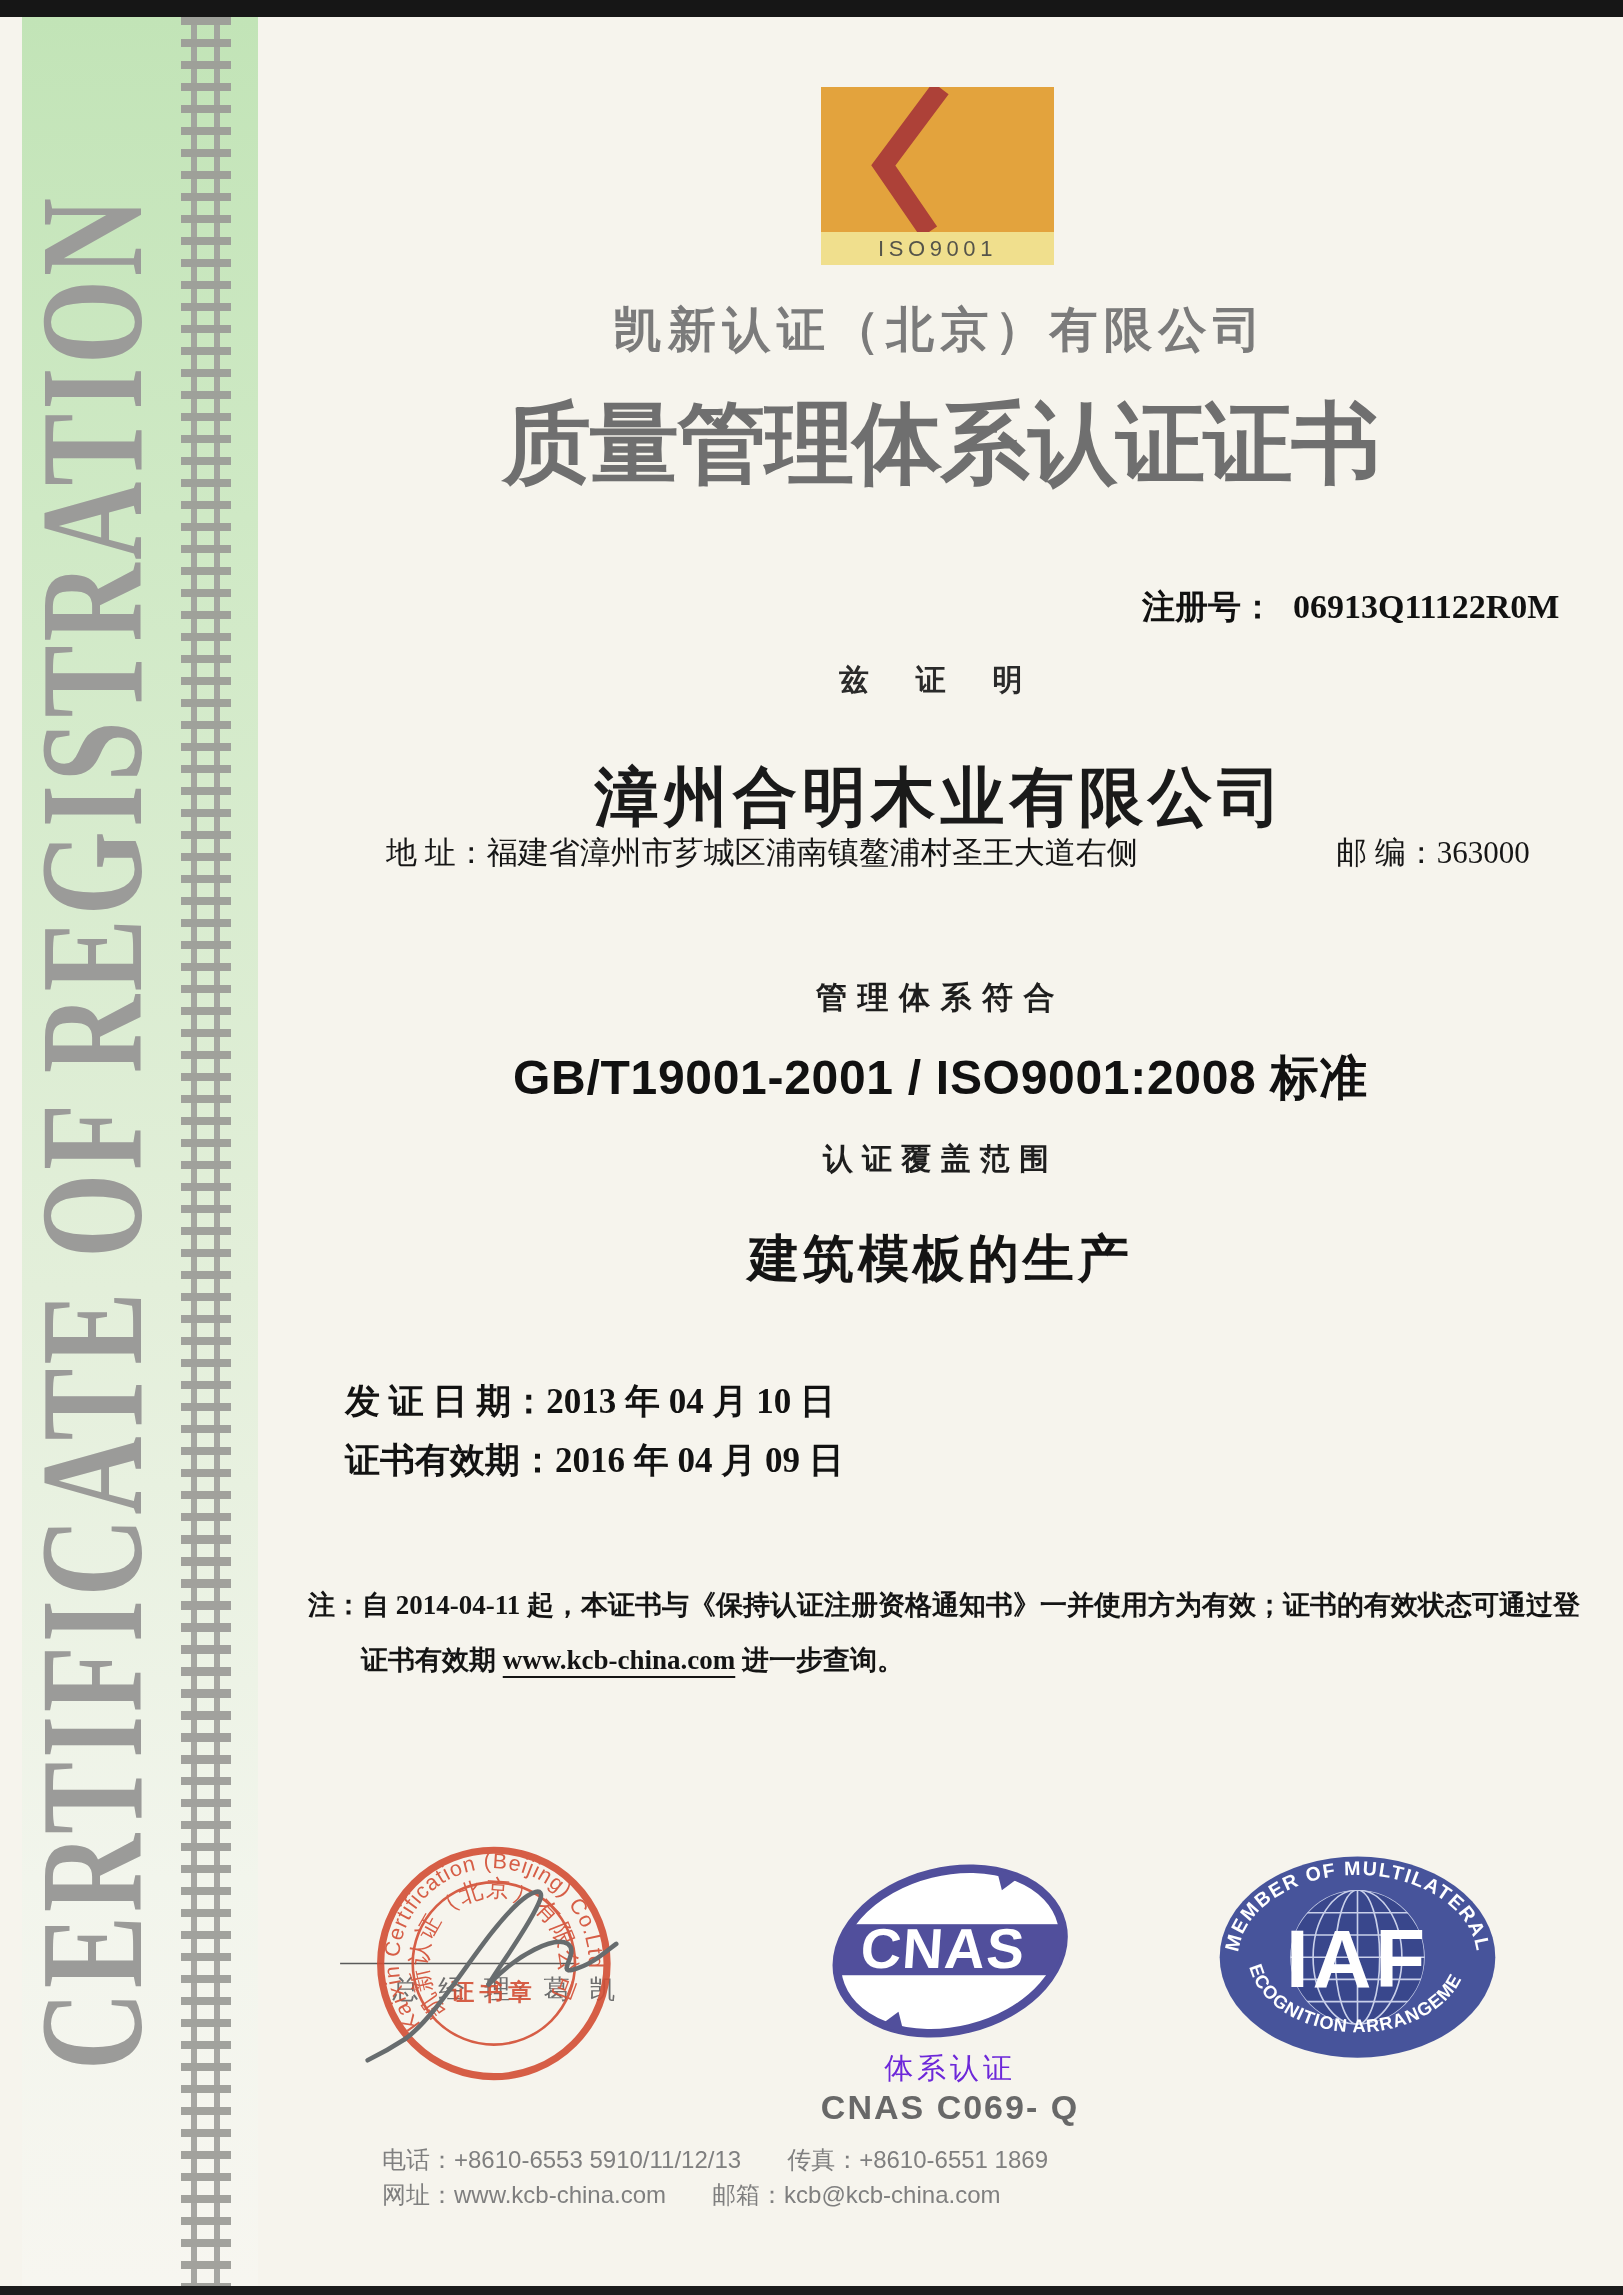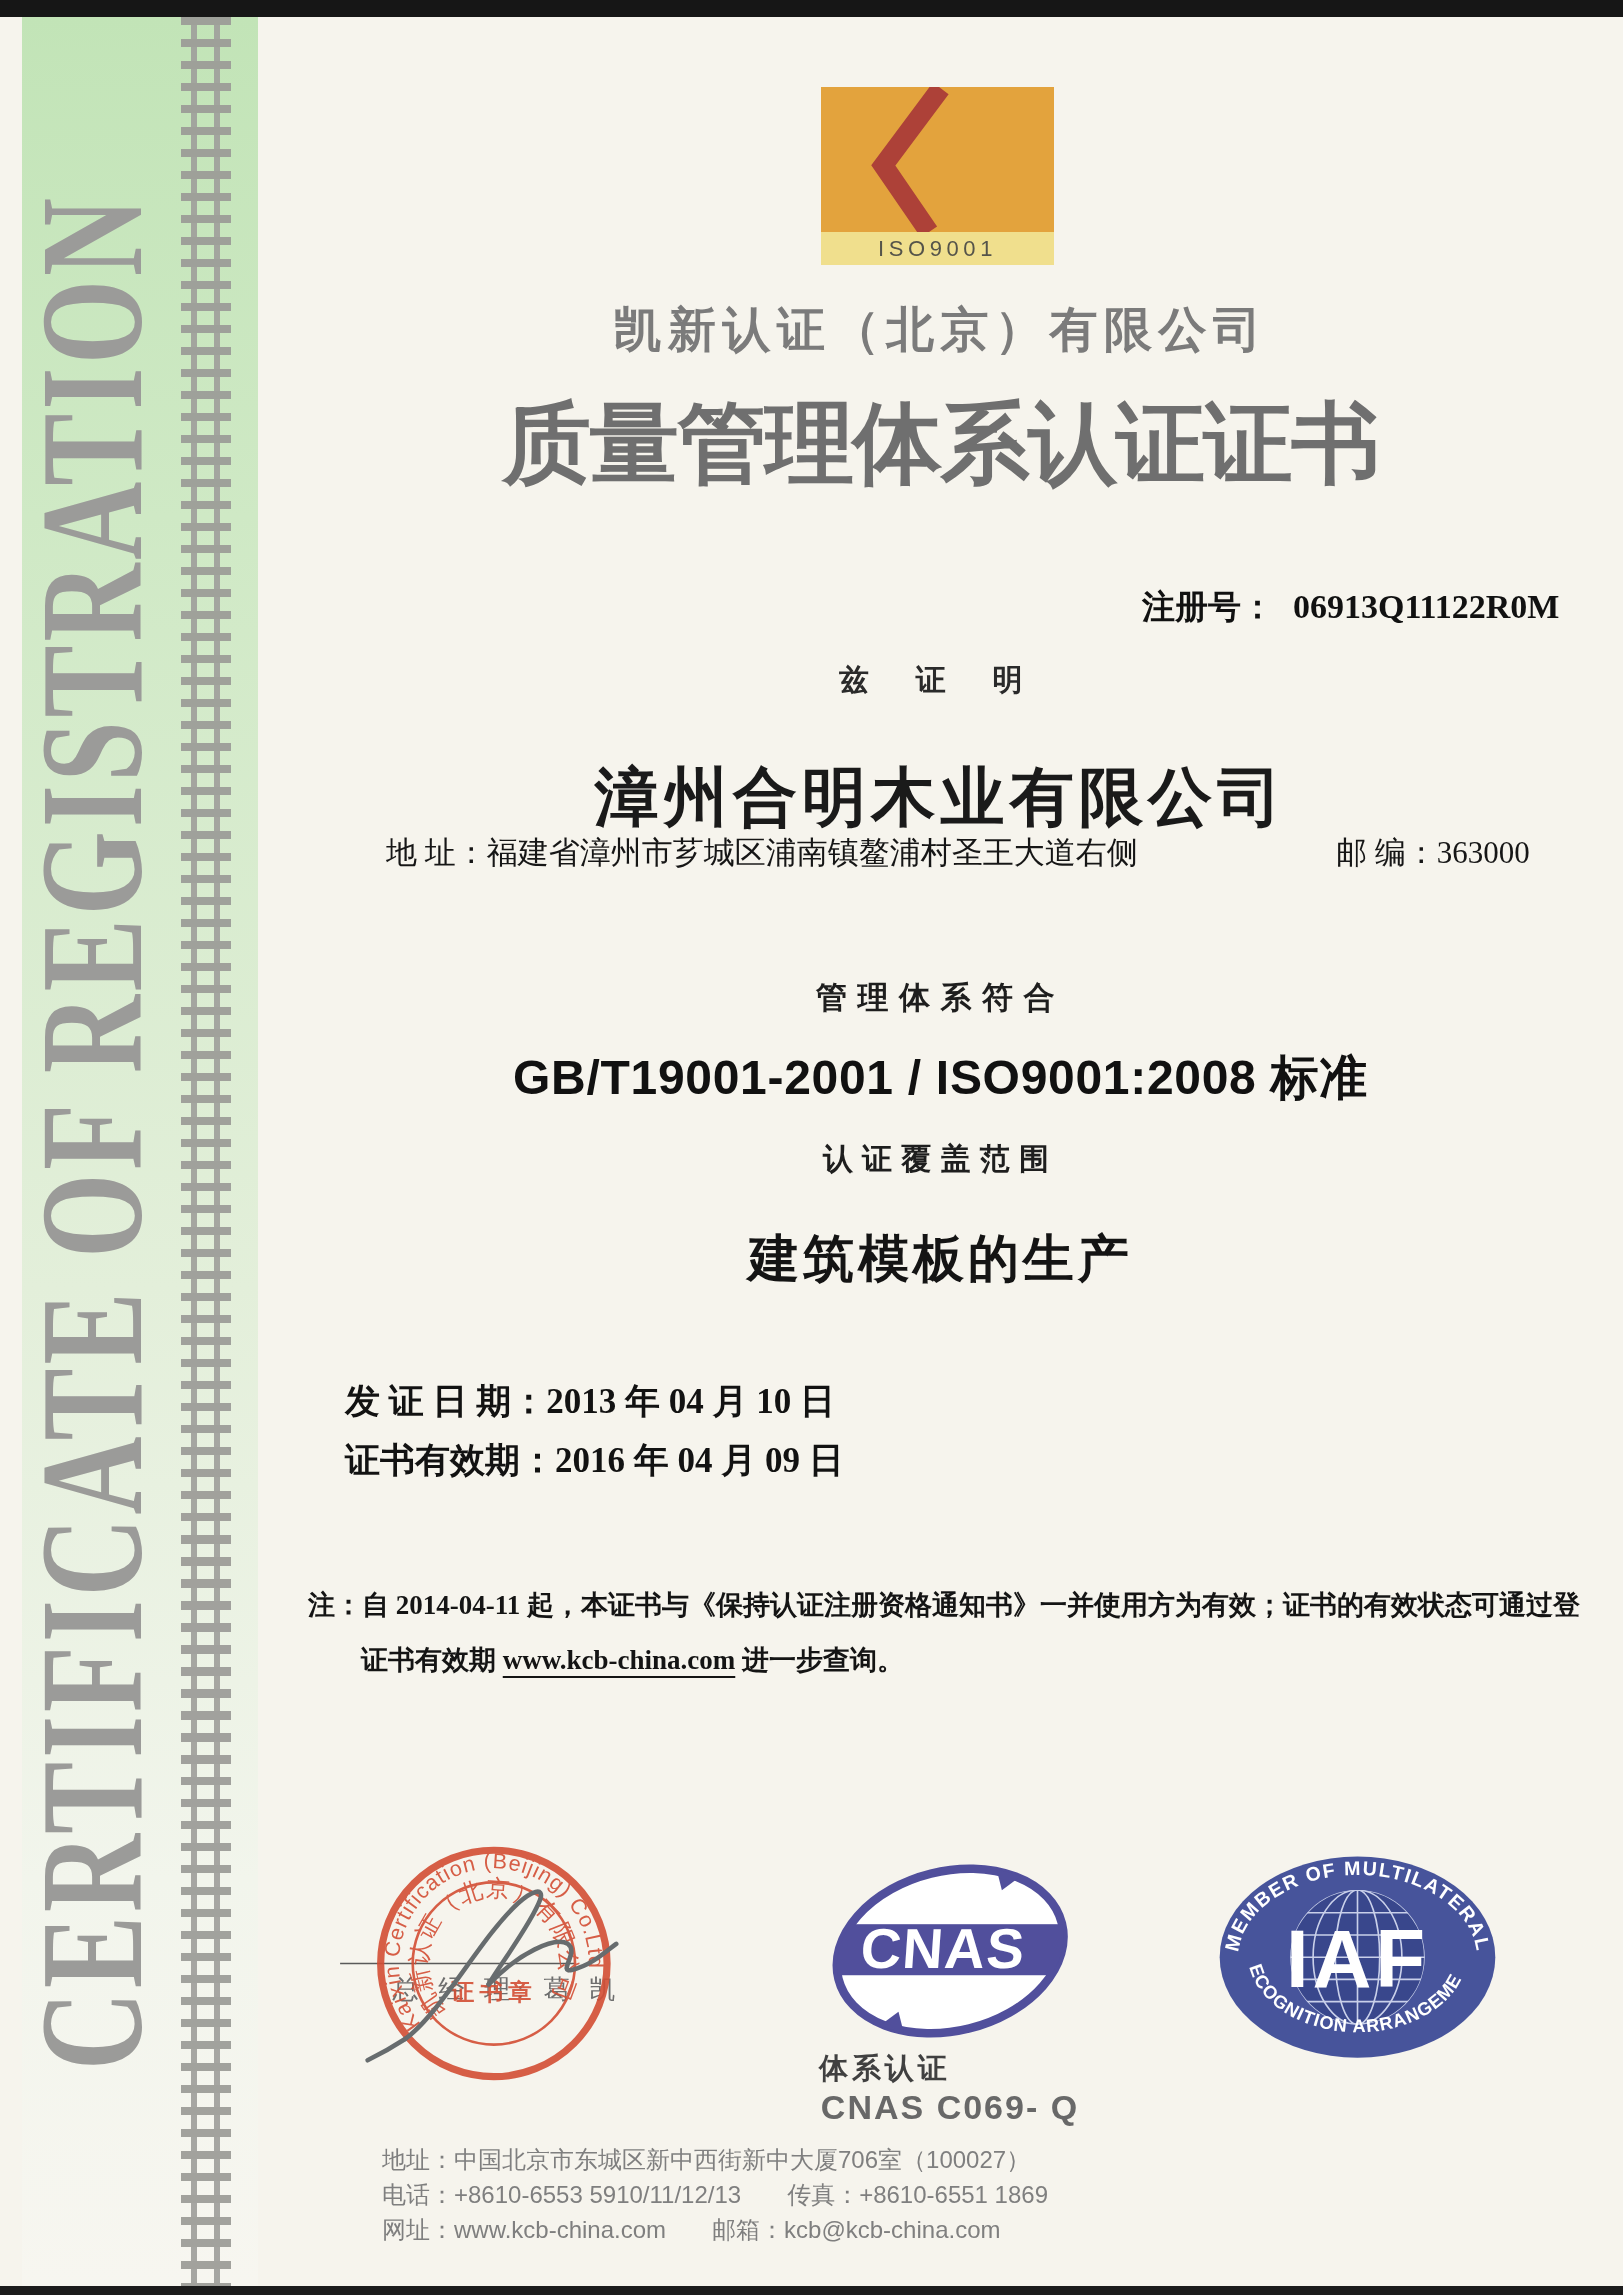--- a/index.html
+++ b/index.html
@@ -50,21 +50,21 @@
   .date-1{top:1378px;}
   .date-2{top:1437px;}
 
   .note-1{position:absolute;left:308px;top:1587px;font-size:27px;color:#141414;white-space:nowrap;font-weight:bold;}
   .note-2{position:absolute;left:361px;top:1642px;font-size:27px;color:#141414;white-space:nowrap;font-weight:bold;}
   .note-link{text-decoration:underline;text-underline-offset:6.5px;text-decoration-thickness:2px;}
 
   .stamp-svg{position:absolute;left:327px;top:1839px;}
   .cnas-svg{position:absolute;left:821px;top:1847px;}
   .iaf-svg{position:absolute;left:1217px;top:1854px;}
-  .cnas-caption{position:absolute;left:819px;top:2049px;width:262px;text-align:left;font-size:29px;color:#404040;font-weight:bold;letter-spacing:3.9px;}
+  .cnas-caption{position:absolute;left:819px;top:2049px;width:262px;text-align:center;font-size:29px;color:#6d28d9;font-weight:normal;letter-spacing:3.9px;}
   .cnas-code{position:absolute;left:819px;top:2088px;width:262px;text-align:center;font-size:34px;color:#686868;font-weight:bold;letter-spacing:2px;}
 
   .footer{position:absolute;left:382px;top:2142px;font-size:24px;color:#7f7f7f;line-height:35px;white-space:nowrap;}
   .footer .gap{display:inline-block;width:46px;}
 </style>
 </head>
 <body>
 
 <div class="page">
   <div class="scan-bar-top"></div>
@@ -175,18 +175,17 @@
     <text x="215" y="203" font-size="125" font-weight="bold" fill="#ffffff" text-anchor="middle" letter-spacing="6" font-family="Liberation Sans, DejaVu Sans, sans-serif">IAF</text>
     <text font-size="30" font-weight="bold" fill="#ffffff" letter-spacing="2.5" font-family="Liberation Sans, DejaVu Sans, sans-serif" text-anchor="middle">
       <textPath href="#iafTop" startOffset="50%">MEMBER OF MULTILATERAL</textPath>
     </text>
     <text font-size="28" font-weight="bold" fill="#ffffff" letter-spacing="1.5" font-family="Liberation Sans, DejaVu Sans, sans-serif" text-anchor="middle">
       <textPath href="#iafBottom" startOffset="50%">RECOGNITION ARRANGEMENT</textPath>
     </text>
   </svg>
 
   <div class="footer sans">
-    <div><span>地址：</span><span>中国北京市东城区新中西街新中大厦706室（100027）</span></div>
     <div><span>电话：</span><span>+8610-6553 5910/11/12/13</span><span class="gap"></span><span>传真：</span><span>+8610-6551 1869</span></div>
     <div><span>网址：</span><span>www.kcb-china.com</span><span class="gap"></span><span>邮箱：</span><span>kcb@kcb-china.com</span></div>
   </div>
 </div>
 
 
 </body></html>

